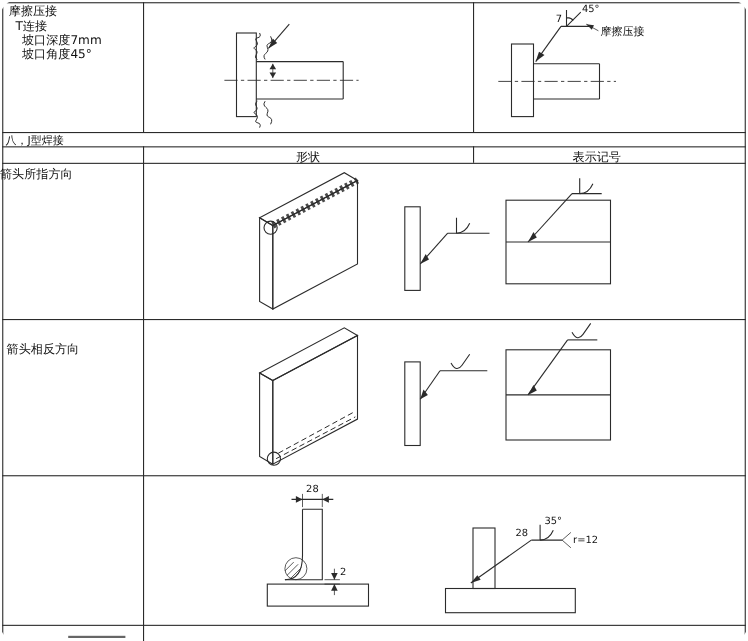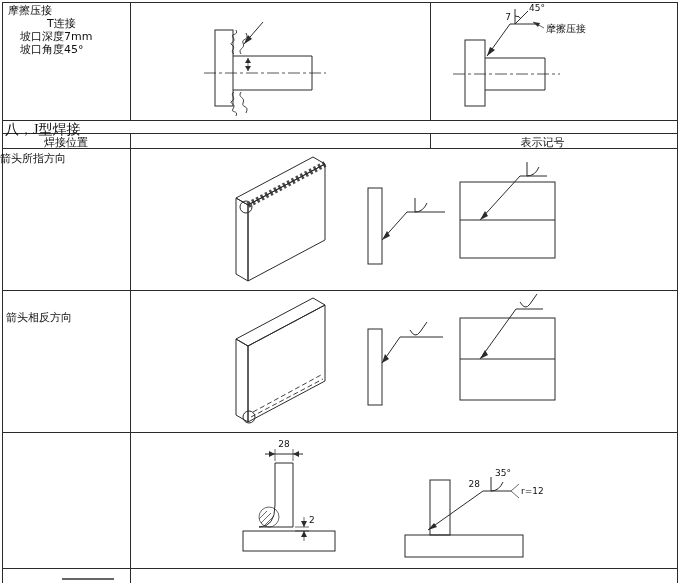--- a/index.html
+++ b/index.html
@@ -1,23 +1,23 @@
 <!DOCTYPE html>
 <html><head>
 <meta charset="utf-8">
 <style>
   html,body{margin:0;padding:0;background:#fff;}
   .page{position:relative;width:680px;height:583px;background:#fff;
-        font-family:"DejaVu Sans", sans-serif;color:#111;overflow:hidden;}
+        font-family:"DejaVu Sans", sans-serif;color:#111;overflow:hidden;border-radius:16px;}
   .ln{position:absolute;background:#2b2b2b;}
   .txt{position:absolute;font-size:11px;line-height:13px;color:#111;white-space:nowrap;}
-  .txt .ind1{padding-left:6px;margin-left:33px;}
+  .txt .ind1{padding-left:6px;}
   .txt .ind2{padding-left:12px;}
   .hdr{position:absolute;top:135px;font-size:11px;text-align:center;color:#111;}
-  .sec{position:absolute;left:5px;top:121px;font-size:14px;color:#111;font-family:Liberation Serif, serif;}
+  .sec{position:absolute;left:5px;top:121px;font-size:10px;color:#111;}
   svg.draw{position:absolute;overflow:visible;}
   .draw line,.draw path,.draw rect,.draw polygon,.draw circle{stroke:#2b2b2b;stroke-width:1;fill:none;}
   .draw .fill{fill:#2b2b2b;stroke:none;}
   .draw .cl{stroke-dasharray:12 3 3 3;stroke-width:.8;}
   .draw .dash{stroke-dasharray:5 3;stroke-width:.9;}
   .draw .bead{stroke-width:6;stroke-dasharray:2.5 2.5;opacity:.85;}
   .draw .thin{stroke-width:.7;}
   .draw .sq{stroke-width:.9;}
   .draw text{stroke:none;fill:#111;font-size:9px;font-family:"DejaVu Sans",sans-serif;}
   .draw text.big{font-size:10px;}
@@ -74,21 +74,21 @@
     <path d="M70,22 L70,7 M70,22 L83,9 M70,14 Q75,14 76,17"></path>
     <text x="84" y="9">45°</text>
     <text x="66" y="18" text-anchor="end">7</text>
     <line x1="88" y1="20" x2="99" y2="26" class="thin"></line>
     <polygon class="fill" points="88,20 95,21 93,25"></polygon>
     <text class="big" x="101" y="30">摩擦压接</text>
   </svg>
 
   <div class="sec">八，J型焊接</div>
 
-  <div class="hdr" style="left:2px;width:128px">焊接位置</div>
+  <div class="hdr" style="left:130px;width:300px">形状</div>
   <div class="hdr" style="left:430px;width:225px">表示记号</div>
 
   <div class="txt" style="left:0;top:152px">箭头所指方向</div>
 
   <svg class="draw" style="left:135px;top:148px" width="543" height="141" viewBox="0 0 543 141">
 
     <polygon points="113,57 190,16 190,92 113,133"></polygon>
     <polygon points="113,57 190,16 178,9 101,50"></polygon>
     <polygon points="101,50 113,57 113,133 101,126"></polygon>
     <line class="bead" x1="113" y1="57" x2="190" y2="16"></line>

